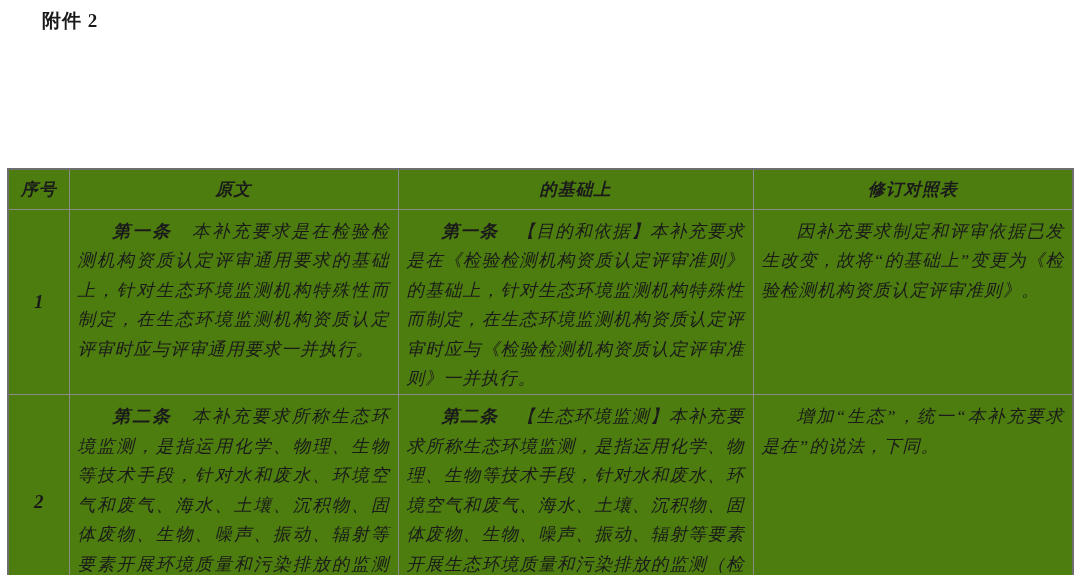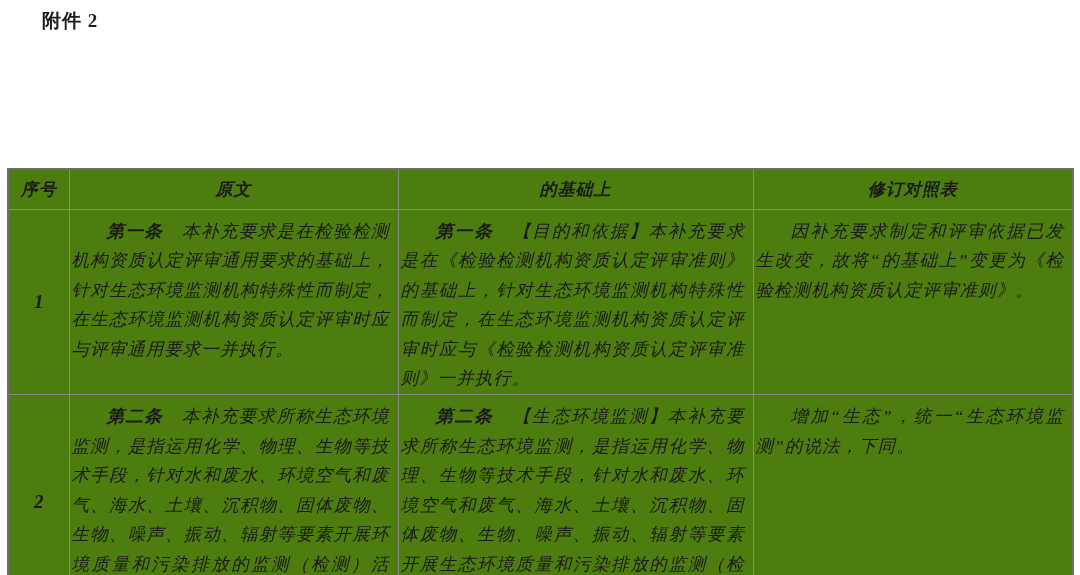--- a/index.html
+++ b/index.html
@@ -59,21 +59,21 @@
     letter-spacing: 1px;
   }
   td.serial {
     text-align: center;
     vertical-align: middle;
     font-weight: bold;
     font-size: 19px;
   }
   td.content {
     vertical-align: top;
-    padding: 7px 8px 0 2px;
+    padding: 7px 8px 0 8px;
   }
   tr.row-1 { height: 177px; }
   tr.row-2 { height: 185px; }
   p.clause {
     margin: 0;
     font-size: 17.5px;
     line-height: 29.6px;
     text-indent: 2em;
     text-align: justify;
     text-justify: inter-ideograph;
@@ -119,19 +119,19 @@
       </tr>
       <tr class="row-2">
         <td class="serial">2</td>
         <td class="content">
           <p class="clause"><b class="lead">第二条</b><span>　本补充要求所称生态环境监测，是指运用化学、物理、生物等技术手段，针对水和废水、环境空气和废气、海水、土壤、沉积物、固体废物、生物、噪声、振动、辐射等要素开展环境质量和污染排放的监测（检测）活动。</span></p>
         </td>
         <td class="content">
           <p class="clause"><b class="lead">第二条</b><span>　【生态环境监测】本补充要求所称生态环境监测，是指运用化学、物理、生物等技术手段，针对水和废水、环境空气和废气、海水、土壤、沉积物、固体废物、生物、噪声、振动、辐射等要素开展生态环境质量和污染排放的监测（检测）活动。</span></p>
         </td>
         <td class="content">
-          <p class="clause">增加“生态”，统一“生态环境监测”的说法，下同。</p>
+          <p class="clause">增加“生态”，统一“本补充要求是在”的说法，下同。</p>
         </td>
       </tr>
     </tbody>
   </table>
 
 </div>
 
 </body></html>

